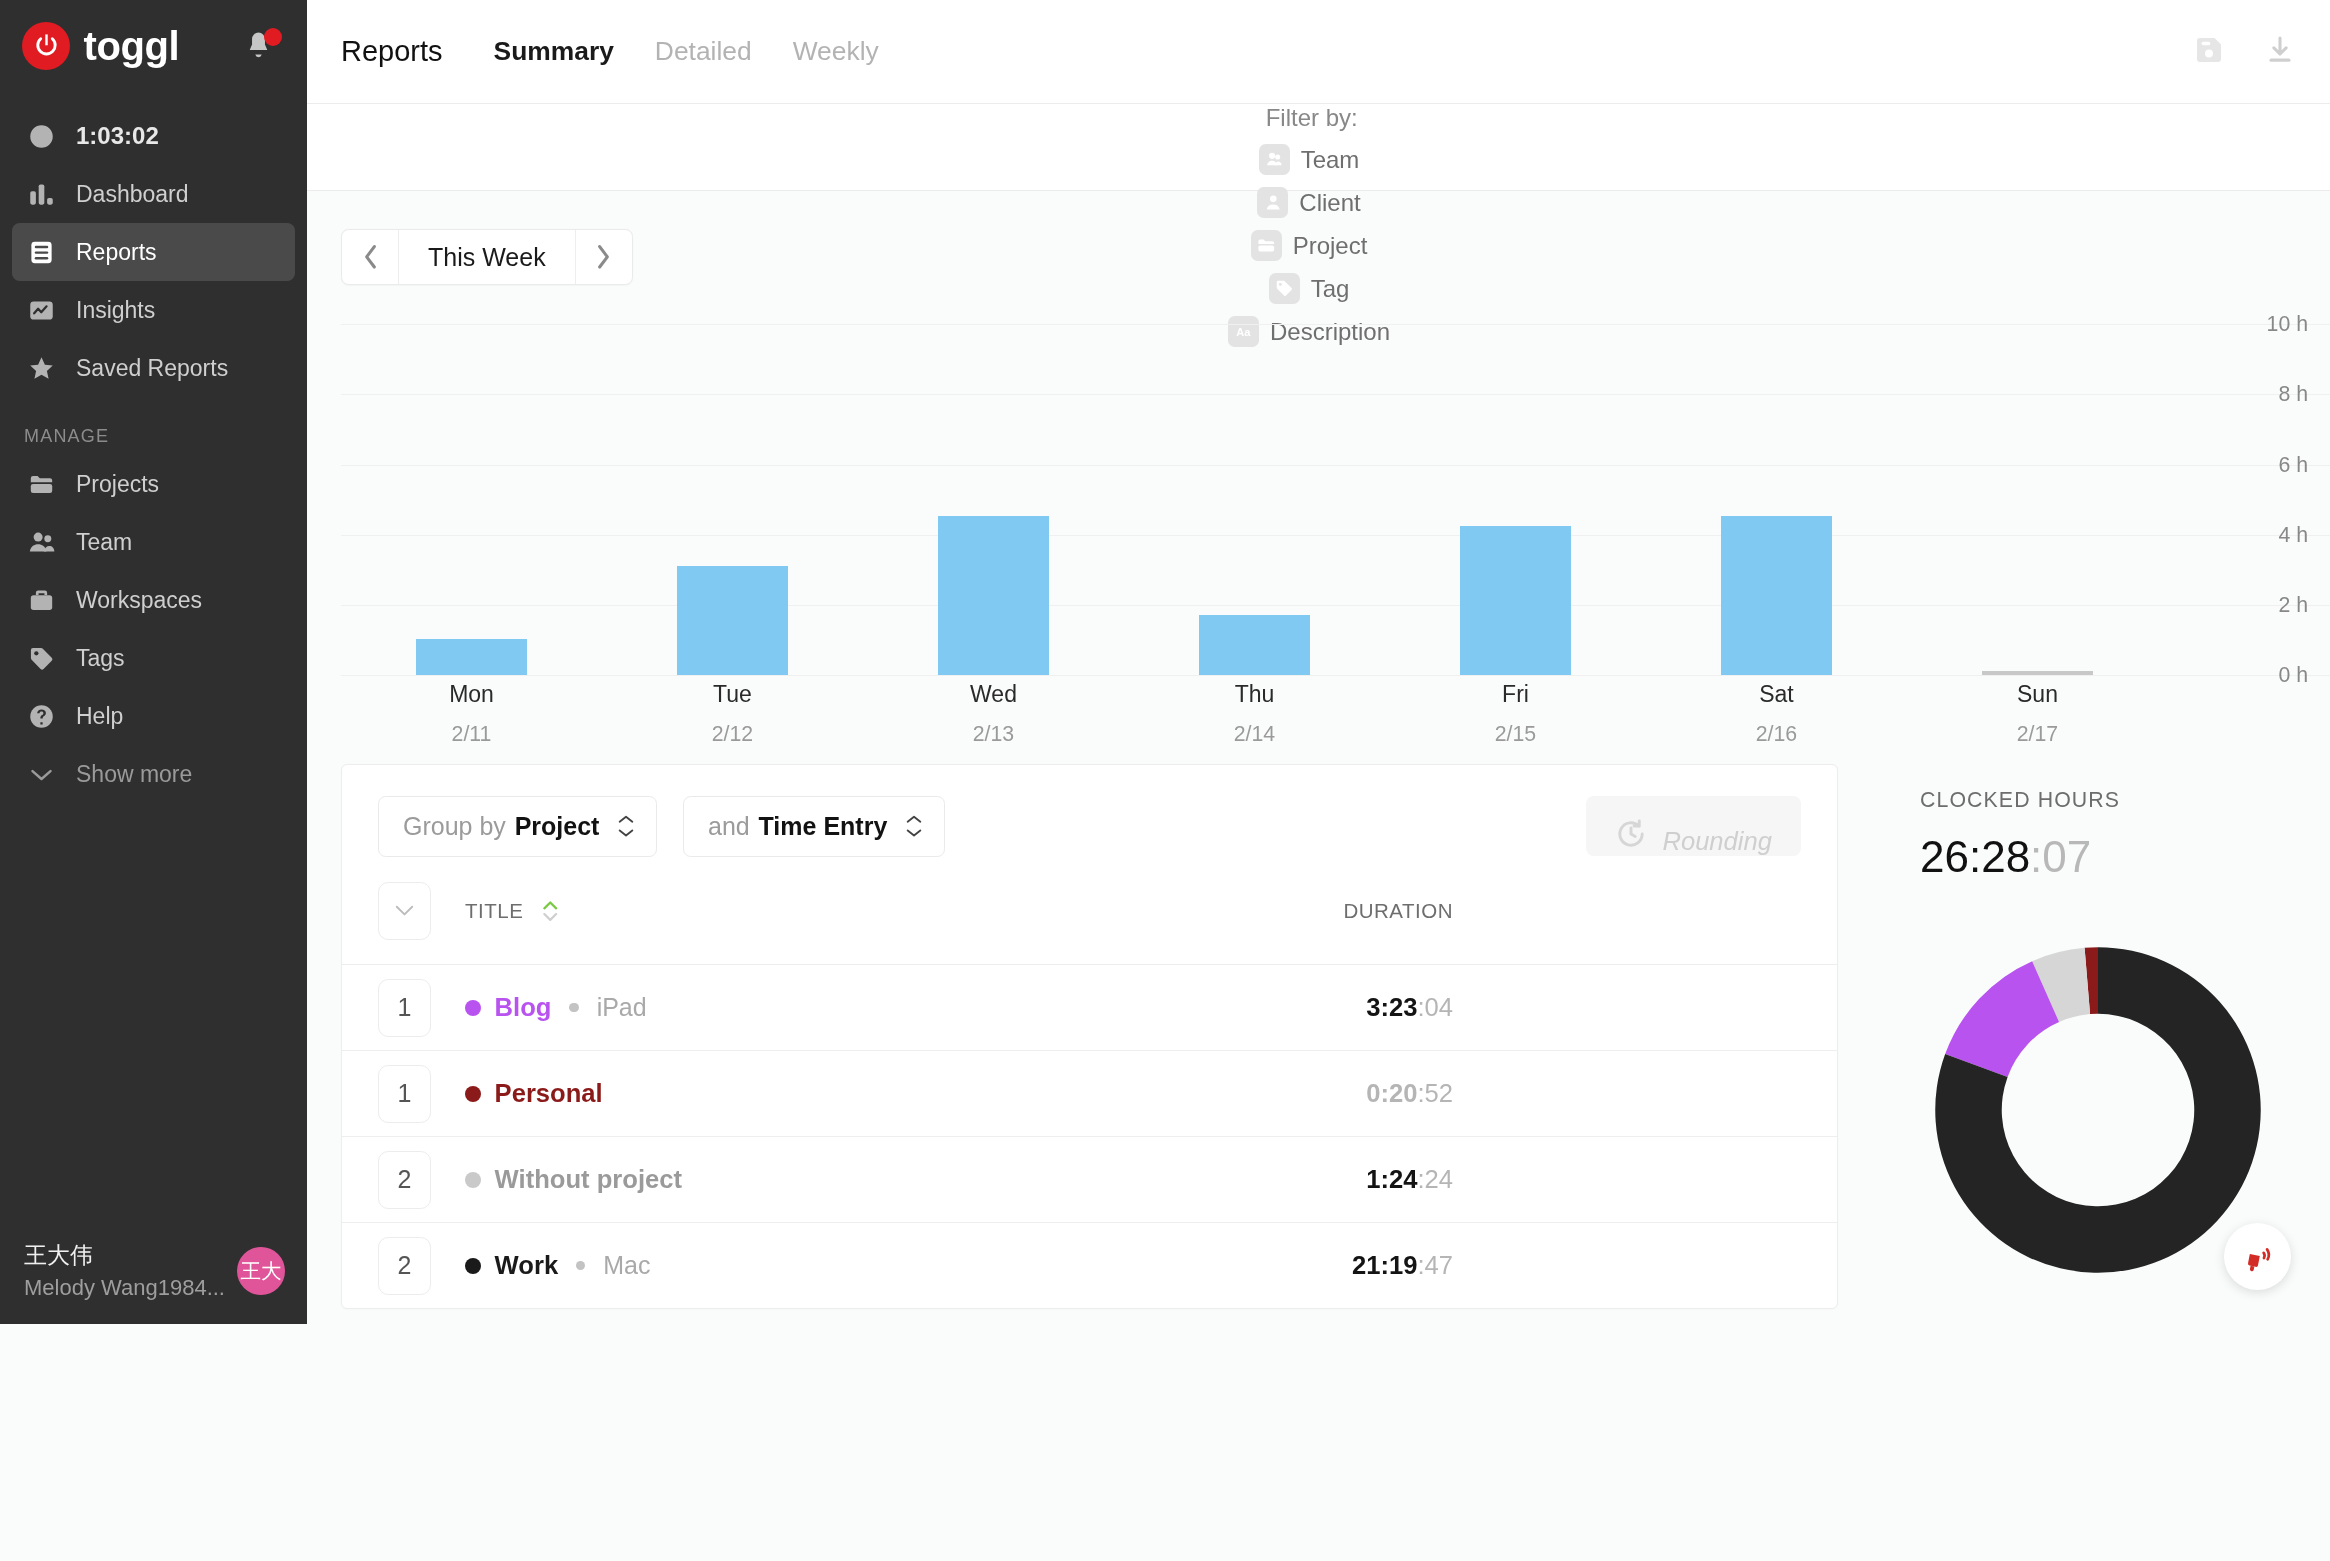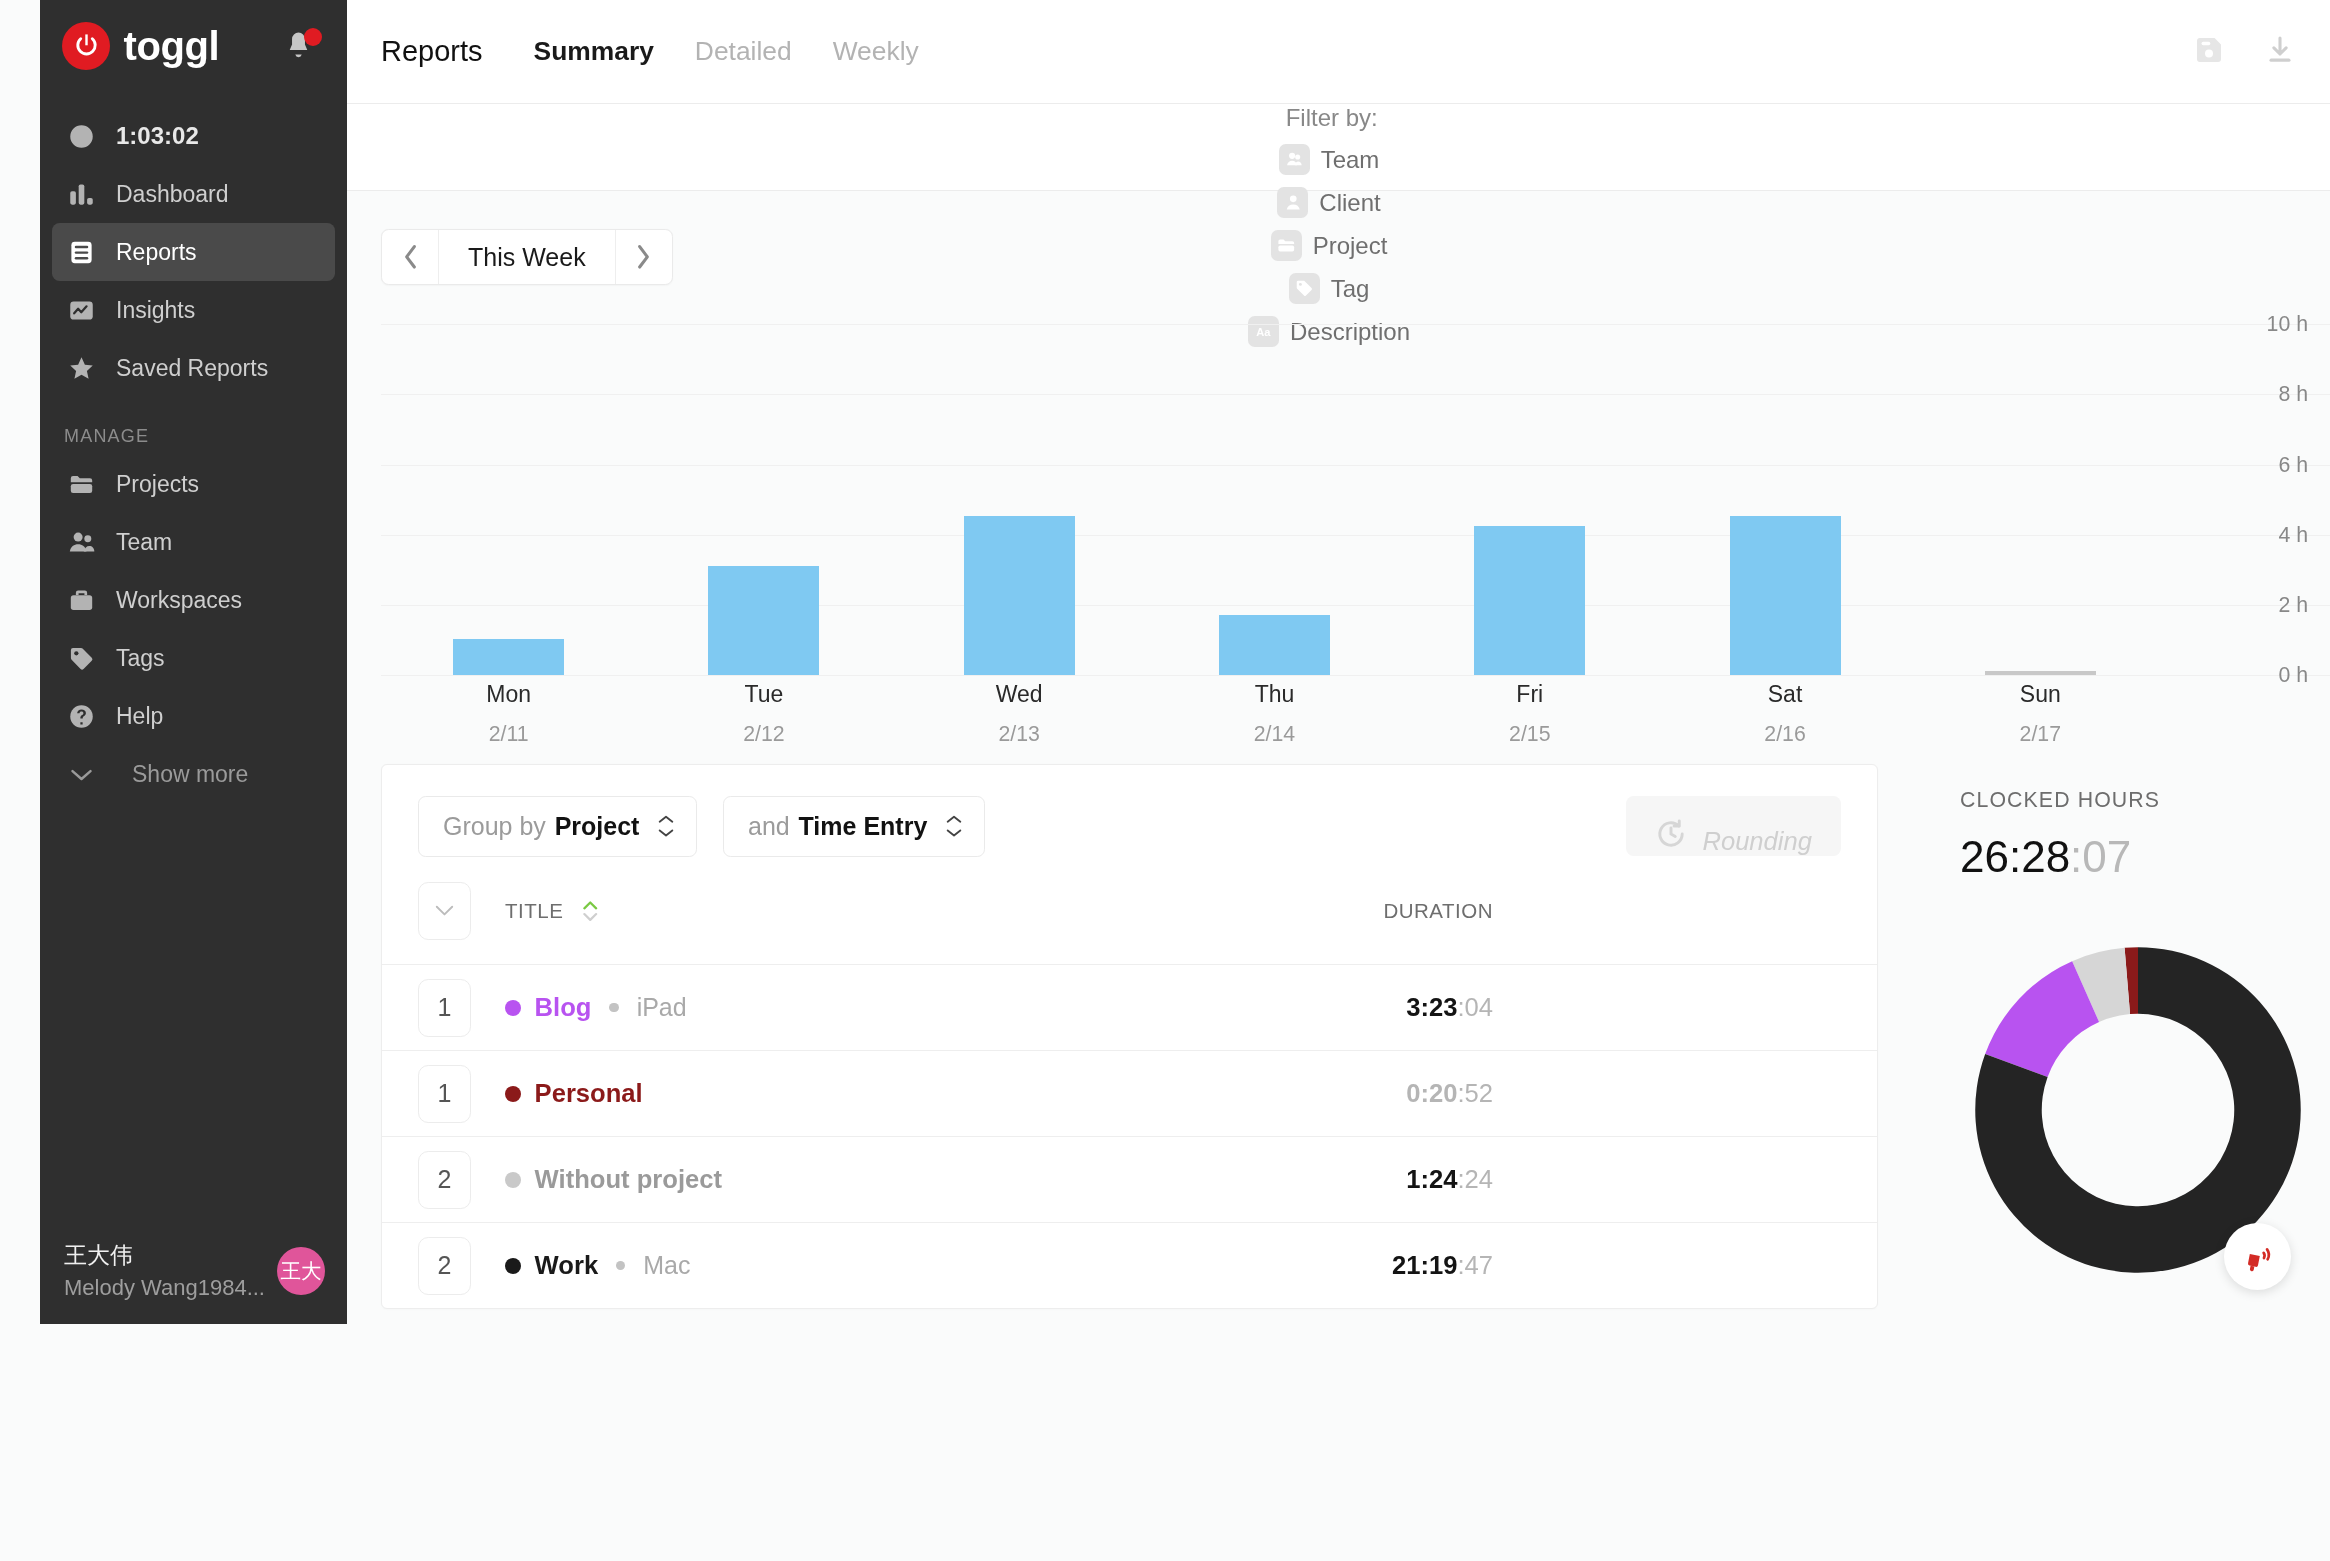--- a/index.html
+++ b/index.html
@@ -2,21 +2,21 @@
 <html style="font-size:13.6px"><head>
 <meta charset="utf-8">
 <style>
   * { box-sizing: border-box; margin: 0; padding: 0; }
   html, body {
     width: 2330px; height: 1562px;
     font-family: "Liberation Sans", sans-serif;
     background: #fafbfb;
     overflow: hidden;
   }
-  .app { display: flex; width: 2330px; height: 1324px; padding-left: 40px; }
+  .app { display: flex; width: 2330px; height: 1324px; }
 
   
   .sidebar {
     width: 307px; flex: 0 0 307px;
     background: #2f2f2f;
     color: #c9c9c9;
     display: flex; flex-direction: column;
     position: relative;
   }
   .brand-row {
@@ -56,21 +56,21 @@
   }
   .nav-item .ico svg { width: 27px; height: 27px; fill: #b3b3b3; }
   .nav-item.active .ico svg { fill: #fff; }
   .nav-item .lbl { white-space: nowrap; }
   .timer-item .lbl { font-weight: 700; color: #e8e8e8; font-size: 24px; }
 
   .section-title {
     color: #8c8c8c; font-size: 18px; letter-spacing: 1.2px;
     padding: 29px 0 8.5px 24px; font-weight: 400;
   }
-  .show-more { color: #9a9a9a; gap: 16px; }
+  .show-more { color: #9a9a9a; }
   .show-more .ico svg { fill: none; stroke: #9a9a9a; stroke-width: 2.2; }
 
   .user-box {
     position: absolute; bottom: 0; left: 0; right: 0;
     height: 107px; display: flex; align-items: center;
     padding: 0 22px 0 24px;
   }
   .user-names { display: flex; flex-direction: column; gap: 4.3px; }
   .user-name { color: #f0f0f0; font-size: 23px; }
   .user-sub { color: #9e9e9e; font-size: 22px; }

